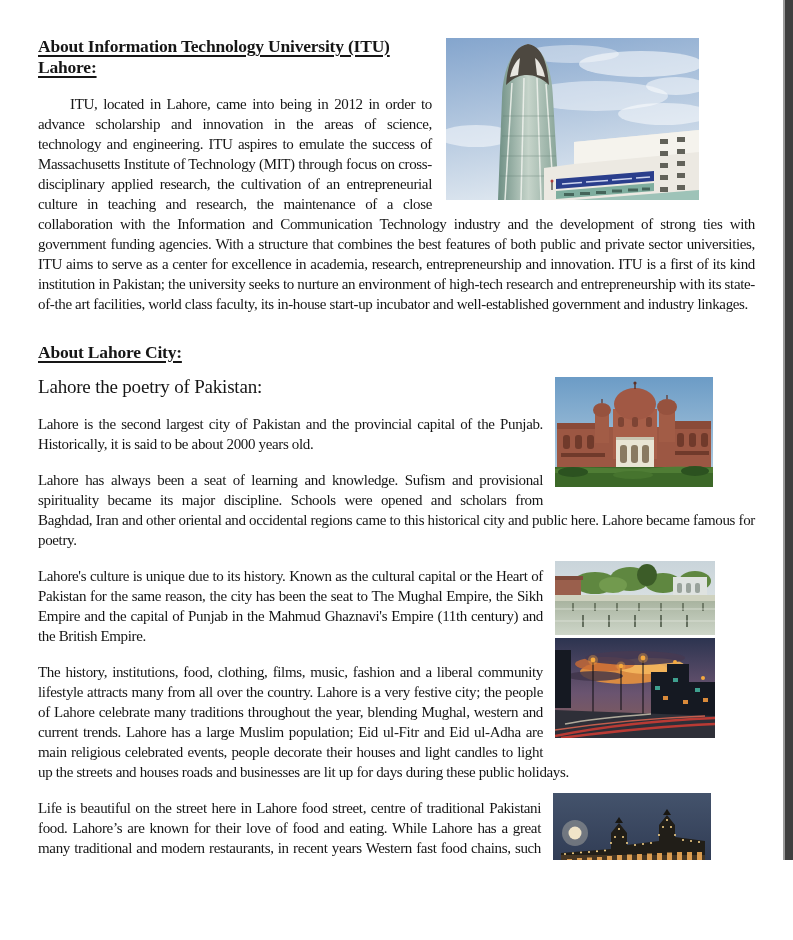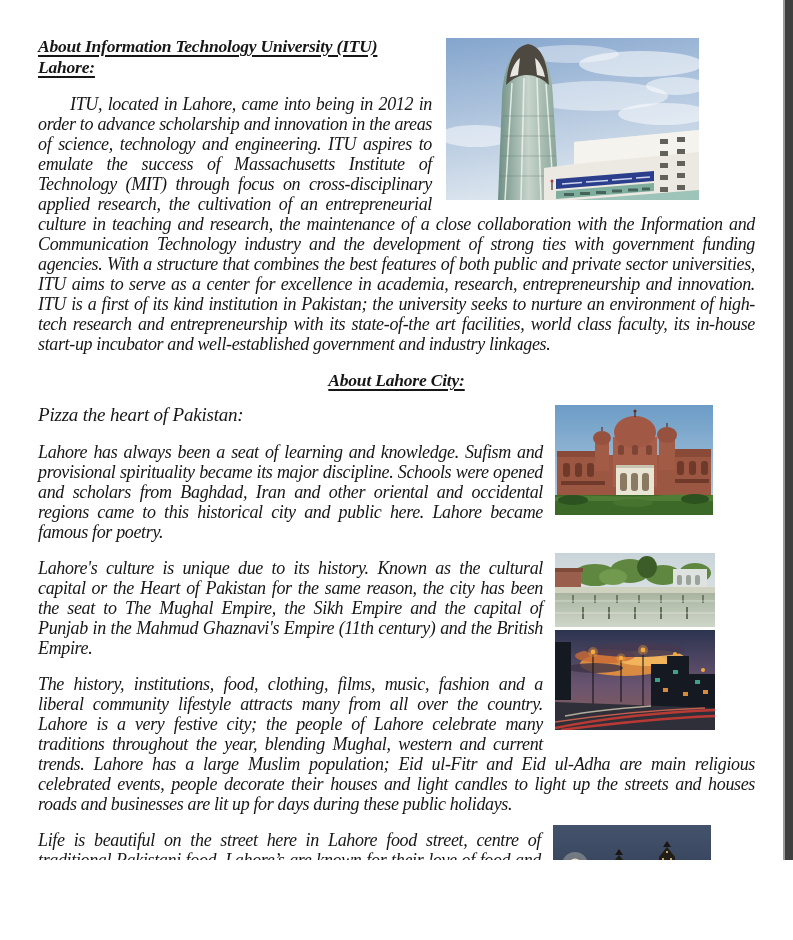--- a/index.html
+++ b/index.html
@@ -1,25 +1,25 @@
 <!DOCTYPE html>
 <html><head>
 <meta charset="utf-8">
 <style>
   html,body{margin:0;padding:0;background:#ffffff;}
   .page{position:relative;width:793px;height:860px;background:#ffffff;overflow:hidden;
-        font-family:"Liberation Serif",serif;color:#161616;font-style:italic;}
+        font-family:"Liberation Serif",serif;color:#161616;}
   .edge-bar{position:absolute;top:0;right:0;width:8px;height:940px;background:#3f3f3f;
             border-left:2px solid #9b9b9b;}
   .content{position:absolute;left:38px;top:36px;width:717px;}
-  p{margin:16px 0 9px 0;font-size:18px;line-height:20px;letter-spacing:-0.35px;text-align:justify;}
+  p{margin:16px 0 9px 0;font-size:15px;line-height:20px;letter-spacing:-0.35px;text-align:justify;}
   .first-indent{text-indent:32px;}
   h1{font-size:17.5px;font-weight:bold;margin:0 0 12px 0;letter-spacing:-0.2px;
      text-decoration:underline;text-decoration-thickness:1.5px;text-underline-offset:3px;}
-  .sec2-head{margin-top:16px;text-align:center;}
+  .sec2-head{margin-top:28px;}
   h2.sub{font-size:19px;font-weight:normal;margin:0 0 10px 0;letter-spacing:-0.2px;line-height:23px;}
   .photo{display:block;}
   .photo svg{display:block;}
   .f-itu{float:right;width:253px;margin:2px 56px 8px 14px;}
   .f-museum{float:right;width:158px;margin:2px 42px 8px 12px;}
   .f-stack{float:right;width:160px;margin:2px 40px 8px 12px;}
   .f-stack .photo + .photo{margin-top:3px;}
   .f-food{float:right;width:158px;margin:2px 44px 6px 12px;}
 </style>
 </head>
@@ -155,22 +155,23 @@
             <rect x="87" y="68" width="7" height="18" rx="3"></rect>
           </g>
           <rect x="0" y="90" width="158" height="20" fill="#3c6828"></rect>
           <path d="M0,92 C30,88 70,94 110,90 C130,88 150,92 158,90 L158,96 L0,96 Z" fill="#548238" opacity="0.8"></path>
           <ellipse cx="18" cy="95" rx="15" ry="5" fill="#2c5220"></ellipse>
           <ellipse cx="140" cy="94" rx="14" ry="5" fill="#2c5220"></ellipse>
           <ellipse cx="78" cy="98" rx="20" ry="4" fill="#46742e"></ellipse>
         </svg>
       </div>
 
-      <h2 class="sub">Pizza the heart of Pakistan:</h2>
-
+      <h2 class="sub">Lahore the poetry of Pakistan:</h2>
+
+      <p>Lahore is the second largest city of Pakistan and the provincial capital of the Punjab. Historically, it is said to be about 2000 years old.</p>
       <p>Lahore has always been a seat of learning and knowledge. Sufism and provisional spirituality became its major discipline. Schools were opened and scholars from Baghdad, Iran and other oriental and occidental regions came to this historical city and public here. Lahore became famous for poetry.</p>
 
       <div class="f-stack">
         <div class="photo">
           <svg viewBox="0 0 160 74" width="160" height="74" role="img">
             <defs>
               <linearGradient id="skyC" x1="0" y1="0" x2="0" y2="1">
                 <stop offset="0" stop-color="#c9d4da"></stop>
                   <stop offset="1" stop-color="#e7ebe9"></stop>
               </linearGradient>

